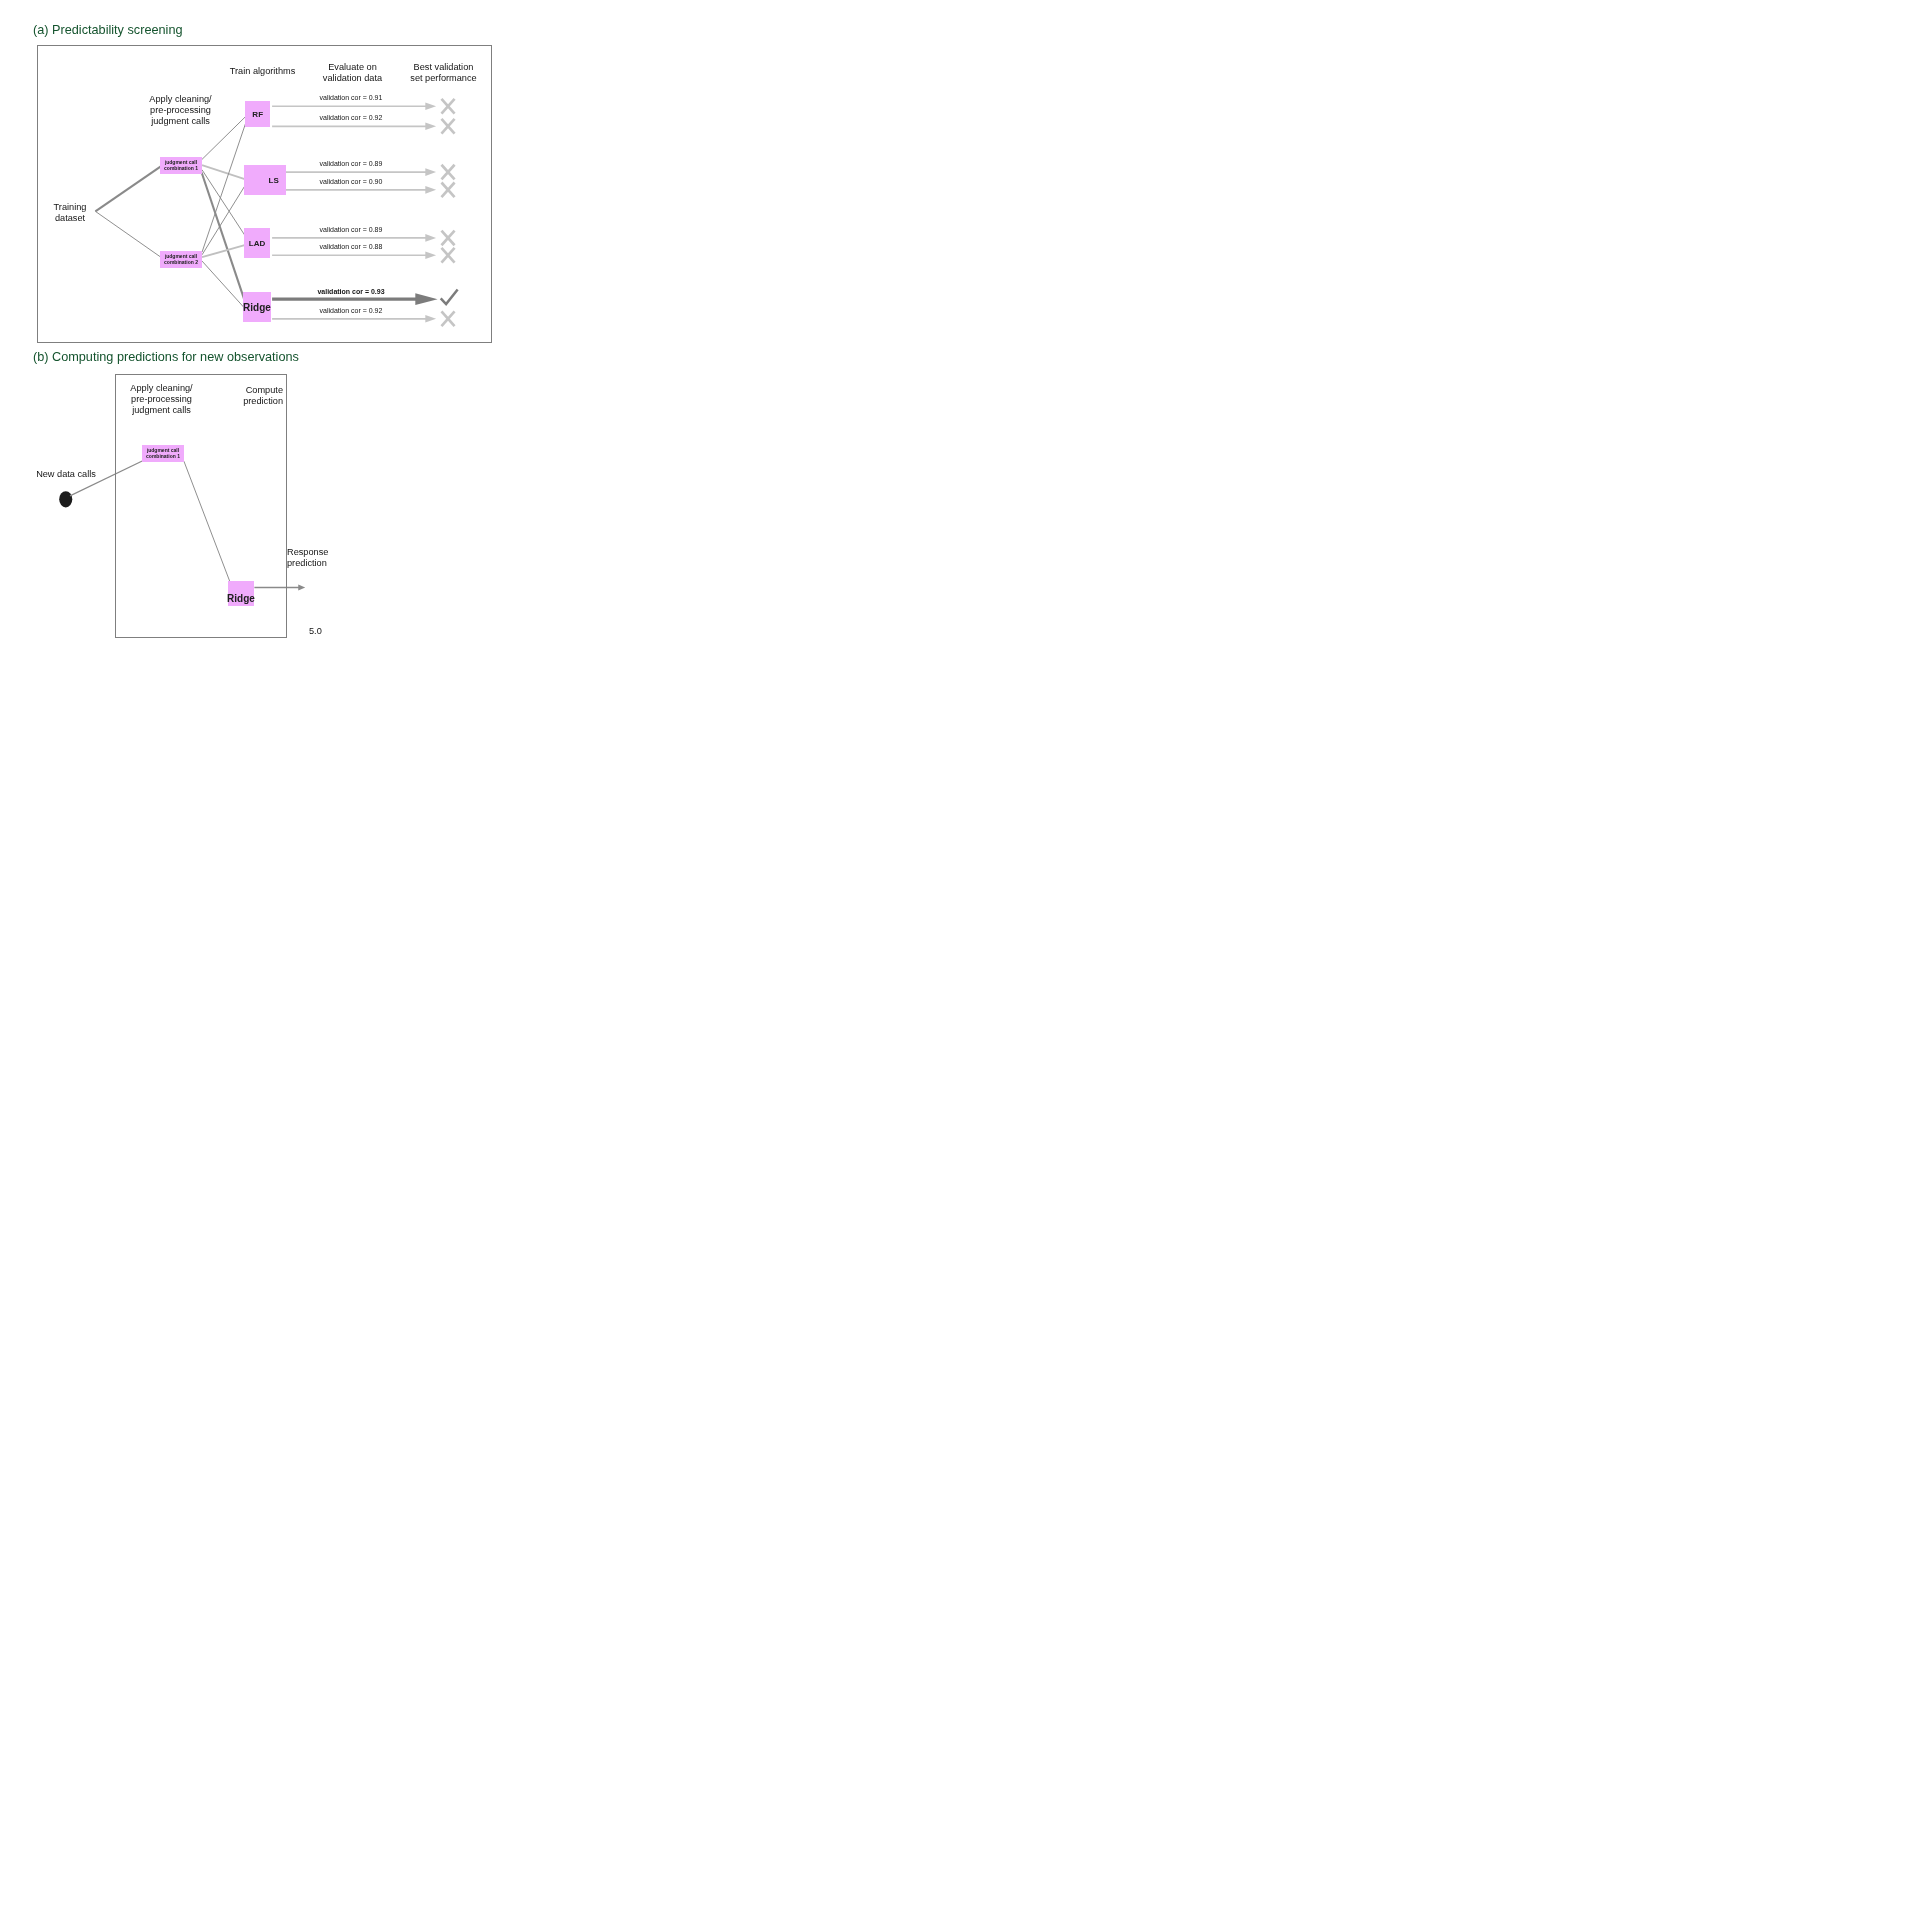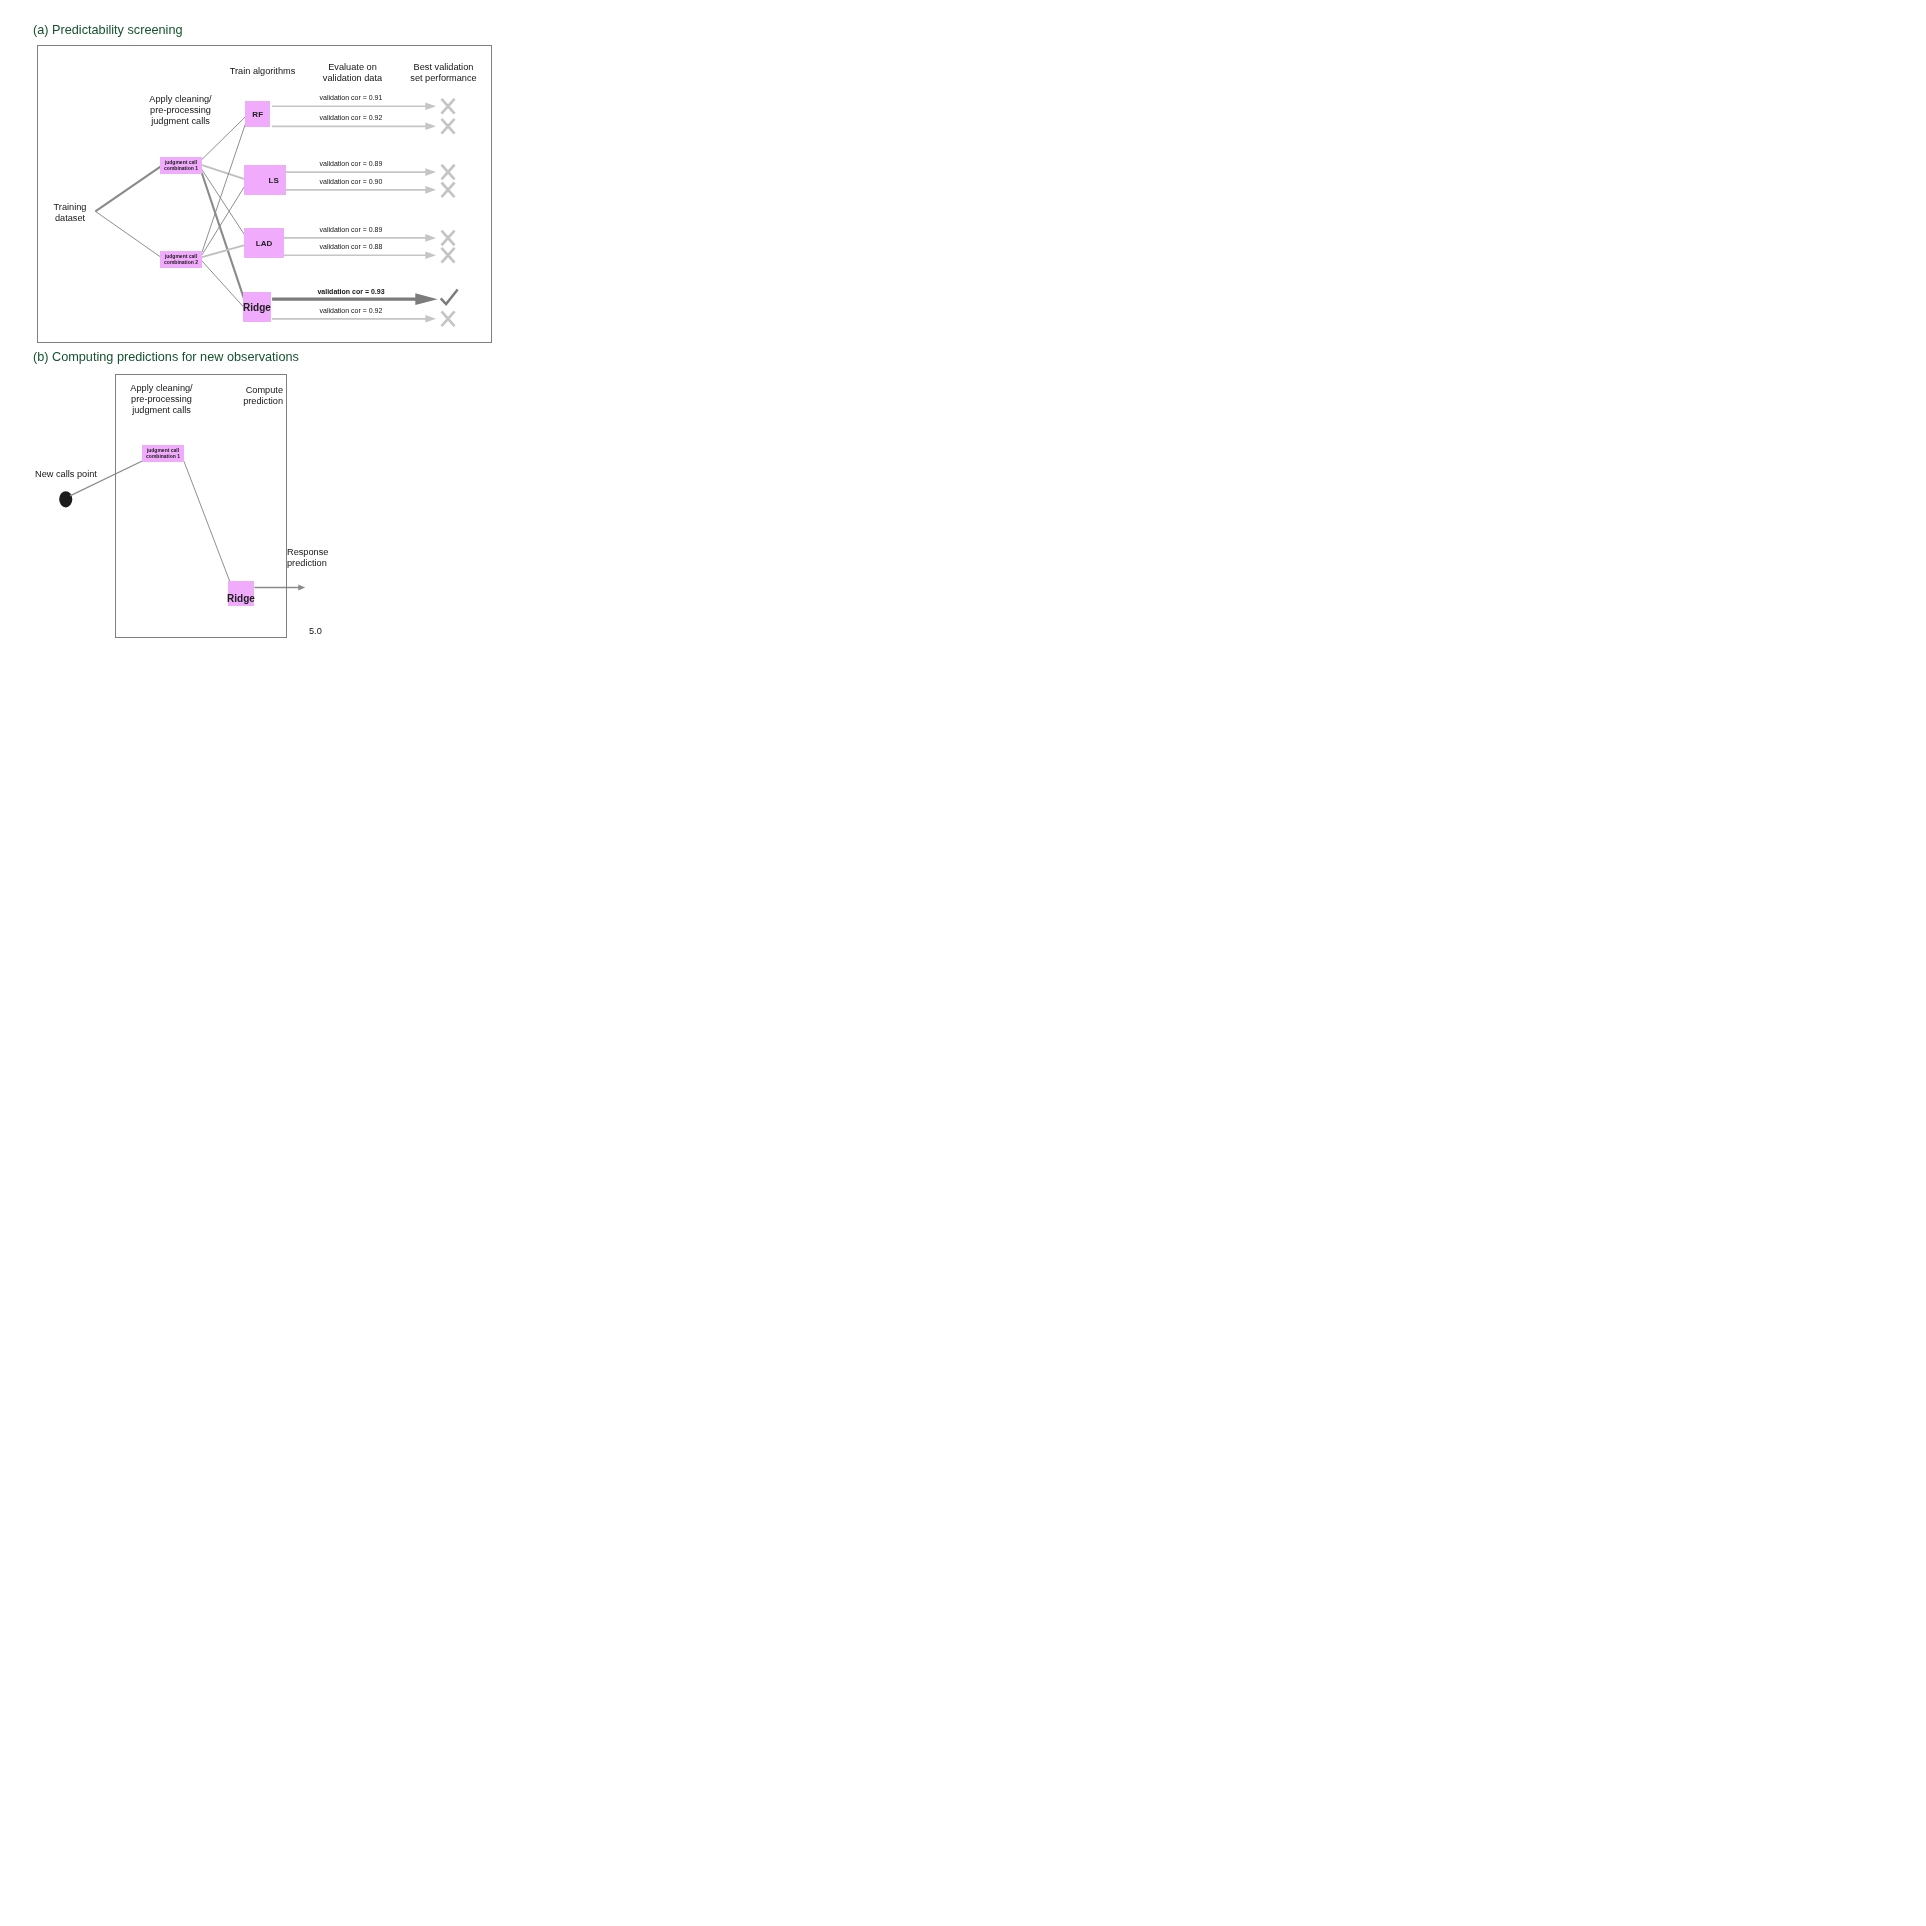--- a/index.html
+++ b/index.html
@@ -170,21 +170,21 @@
   <div class="abs hdr pre" style="left:41px;top:202px;width:58px;">Training
 dataset</div>
 
   <div class="gbox small pre" style="left:160px;top:157px;width:42px;height:17px;">judgment call
 combination 1</div>
   <div class="gbox small pre" style="left:160px;top:251px;width:42px;height:17px;">judgment call
 combination 2</div>
 
   <div class="gbox alg" style="left:245px;top:101px;width:25.4px;height:26px;">RF</div>
   <div class="gbox alg" style="left:244px;top:165px;width:25.4px;height:30px;padding-left:17px;">LS</div>
-  <div class="gbox alg" style="left:244px;top:228px;width:40px;height:30px;">LAD</div>
+  <div class="gbox alg" style="left:244px;top:228px;width:26px;height:30px;">LAD</div>
   <div class="gbox alg-ridge" style="left:243px;top:292px;width:28px;height:30px;">Ridge</div>
 
   <div class="abs vlabel" style="left:293px;top:94px;">validation cor = 0.91</div>
   <div class="abs vlabel" style="left:293px;top:114px;">validation cor = 0.92</div>
   <div class="abs vlabel" style="left:293px;top:160px;">validation cor = 0.89</div>
   <div class="abs vlabel" style="left:293px;top:178px;">validation cor = 0.90</div>
   <div class="abs vlabel" style="left:293px;top:226px;">validation cor = 0.89</div>
   <div class="abs vlabel" style="left:293px;top:243px;">validation cor = 0.88</div>
   <div class="abs vlabel bold" style="left:293px;top:288px;">validation cor = 0.93</div>
   <div class="abs vlabel" style="left:293px;top:307px;">validation cor = 0.92</div>
@@ -195,21 +195,21 @@
 
   <div class="abs hdr pre" style="left:119px;top:383px;width:85px;">Apply cleaning/
 pre-processing
 judgment calls</div>
   <div class="abs hdr pre" style="left:210px;top:385px;width:73px;text-align:right;">Compute
 prediction</div>
 
   <div class="gbox small pre" style="left:142px;top:445px;width:42px;height:17px;">judgment call
 combination 1</div>
 
-  <div class="abs hdr" style="left:34px;top:469px;width:64px;">New calls point</div>
+  <div class="abs hdr" style="left:34px;top:469px;width:64px;">New data calls</div>
 
   <div class="gbox alg-ridge" style="left:228px;top:581px;width:26px;height:25.4px;align-items:flex-end;padding-bottom:2.3px;box-sizing:border-box;">Ridge</div>
 
   <div class="abs biglabel pre" style="left:287px;top:547px;width:65px;">Response
 prediction</div>
 
   <div class="abs pred-val" style="left:309px;top:582px;">5.0</div>
 
 </div>
 

